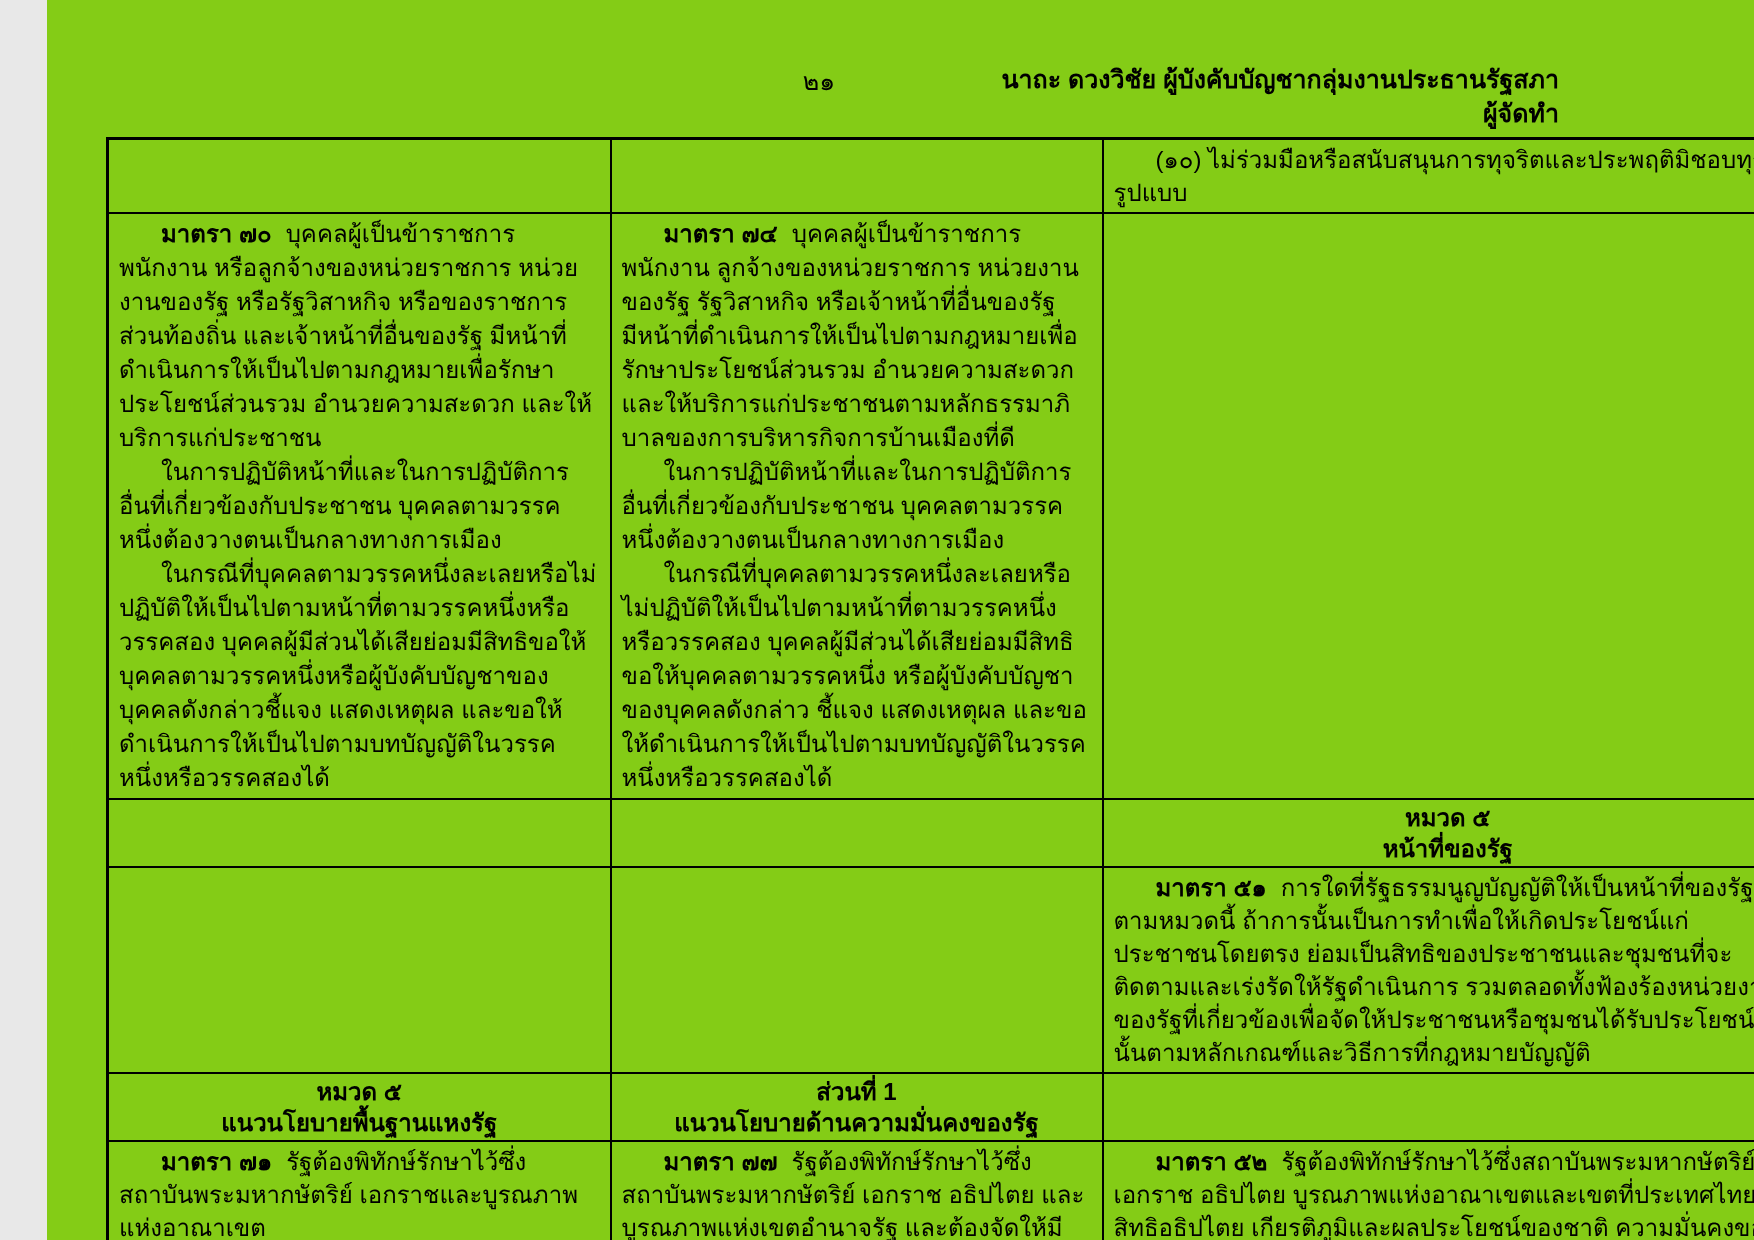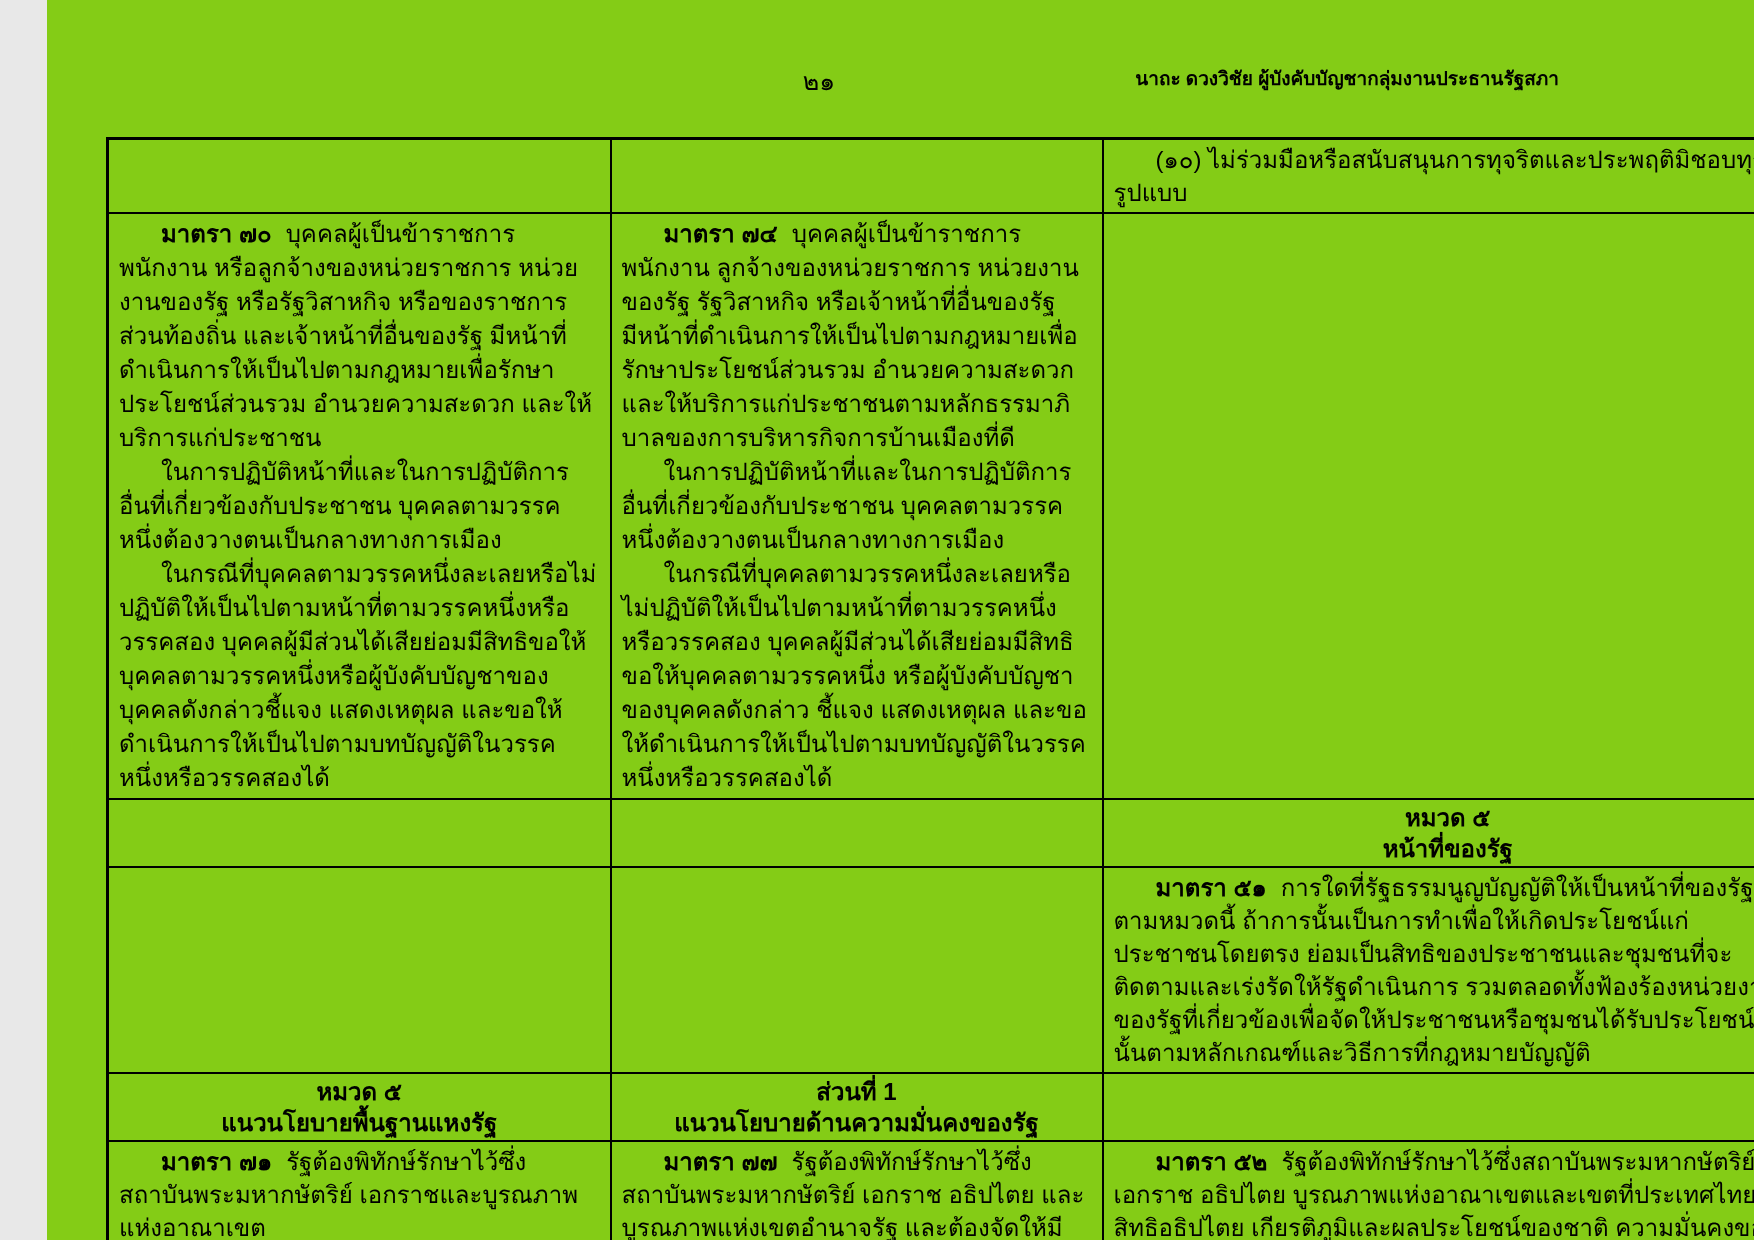--- a/index.html
+++ b/index.html
@@ -11,21 +11,21 @@
     font-family:"Liberation Sans","DejaVu Sans",sans-serif;
     overflow:hidden;
     margin-left:47px;
   }
   .page-number{
     position:absolute;left:737px;top:66px;width:70px;
     text-align:center;font-size:25px;line-height:30px;
   }
   .author-block{
     position:absolute;right:242px;top:62px;
-    text-align:right;font-weight:bold;font-size:19px;line-height:34px;
+    text-align:right;font-weight:bold;font-size:25px;line-height:34px;
   }
   table.cmp{
     position:absolute;left:59px;top:137px;width:1686px;
     border-collapse:collapse;table-layout:fixed;
     border:3px solid #000;
   }
   .cmp th{
     border:2px solid #000;border-bottom:3px solid #000;
     height:30px;padding:1px 6px;
     font-size:25px;font-weight:bold;text-align:center;vertical-align:middle;
@@ -51,20 +51,21 @@
 </style>
 </head>
 <body>
 
 <div class="page">
 
   <div class="page-number">๒๑</div>
 
   <div class="author-block">
     <div>นาถะ  ดวงวิชัย ผู้บังคับบัญชากลุ่มงานประธานรัฐสภา</div>
+    <div>ผู้จัดทำ</div>
   </div>
 
   <table class="cmp">
     <colgroup>
       <col style="width:503px">
       <col style="width:492px">
       <col style="width:691px">
     </colgroup>
 
     <tbody>

